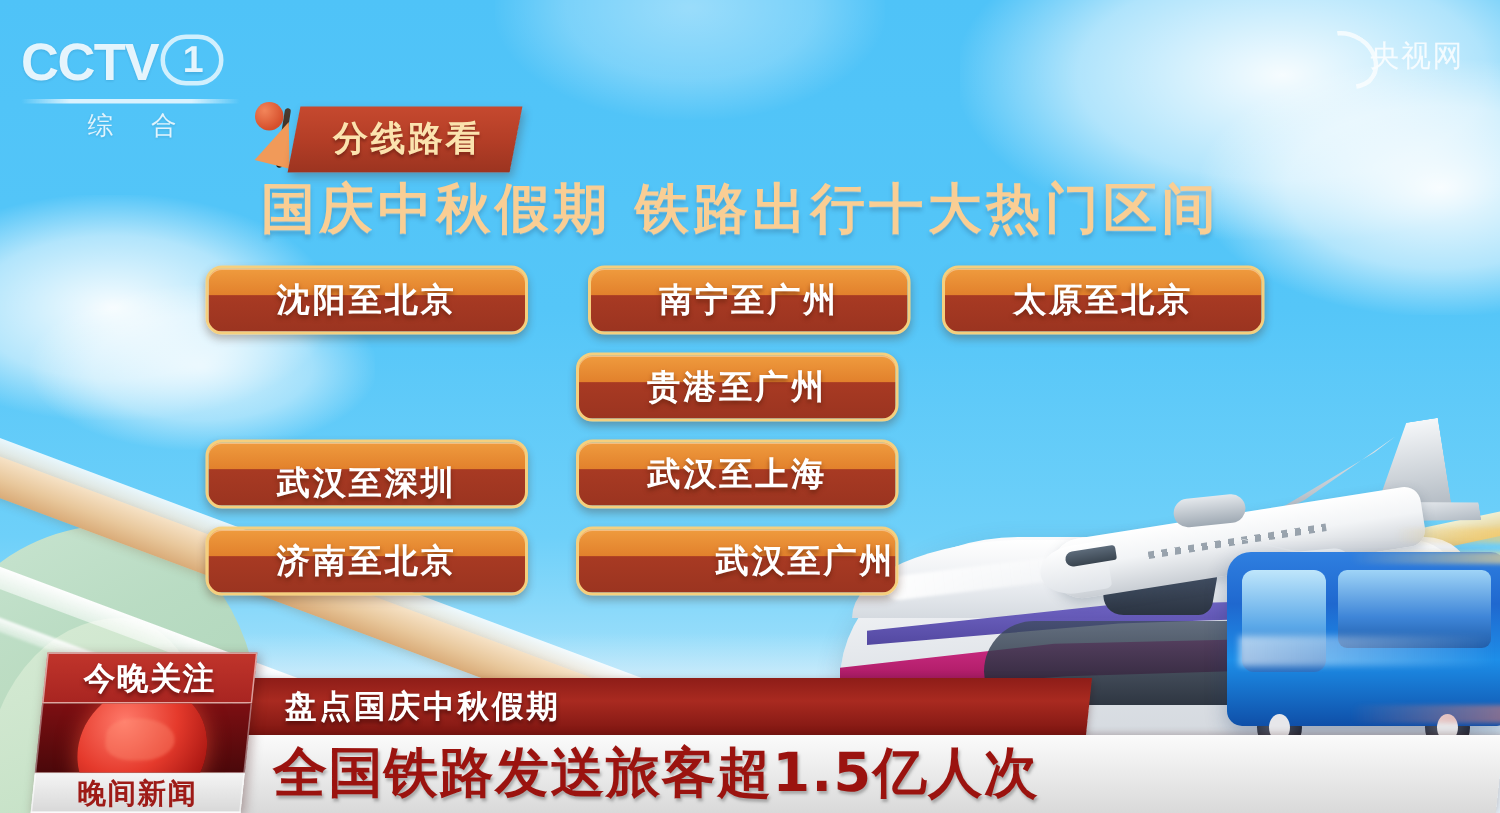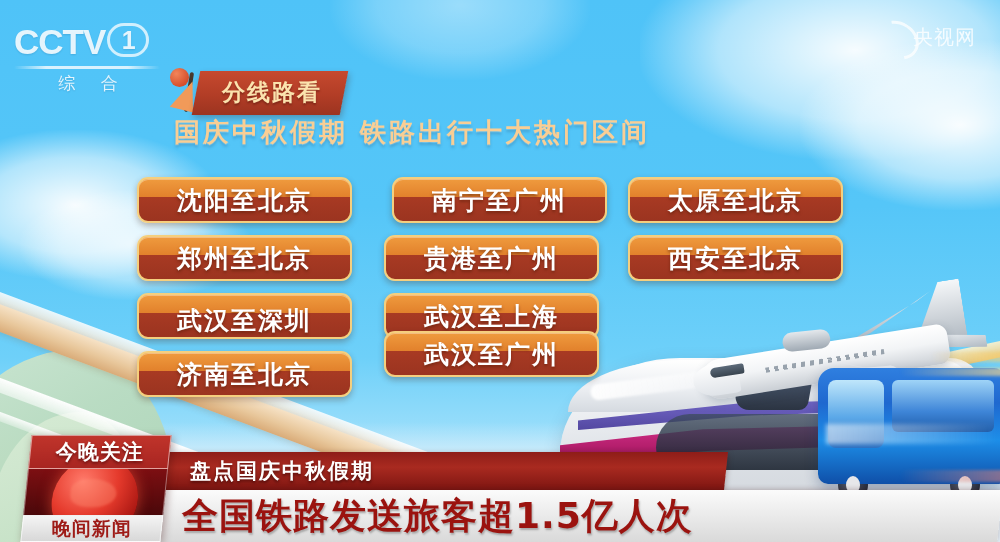--- a/index.html
+++ b/index.html
@@ -315,39 +315,39 @@
   }
   .banner span{
     display:block; transform:skewX(11deg);
     color:#fbe3ae; font-size:23px; font-weight:bold; letter-spacing:2px;
     text-shadow:0 2px 2px rgba(80,20,10,.45);
   }
 
   
   .maintitle{
     position:absolute; left:174px; top:115px;
-    font-size:26px; font-weight:bold; letter-spacing:3px;
+    font-size:36px; font-weight:bold; letter-spacing:3px;
     color:#f9ce94;
     text-shadow:0 3px 3px rgba(40,90,130,.30), 0 1px 0 rgba(255,255,255,.25);
     white-space:nowrap;
   }
 
   
   .pill{
     position:absolute;
     width:215px; height:46px;
     border-radius:11px;
     background:linear-gradient(180deg,#ef9b3e 0%,#e2812c 42%,#a83a23 43%,#9b3420 100%);
     border:2px solid #f5cf7e;
     box-shadow:0 3px 6px rgba(70,30,10,.3), inset 0 1px 0 rgba(255,255,255,.35);
     display:flex; align-items:center; justify-content:center;
     cursor:pointer;
   }
   .pill span{
-    color:#ffffff; font-size:25px; font-weight:bold; letter-spacing:2px;
+    color:#ffffff; font-size:22px; font-weight:bold; letter-spacing:2px;
     text-shadow:0 2px 3px rgba(90,30,10,.6);
   }
 
   
   .lt-left{
     position:absolute; left:26px; top:435px; width:140px; height:107px;
     transform:skewX(-6deg);
     box-shadow:2px 2px 8px rgba(60,10,10,.35);
   }
   .lt-top{
@@ -511,41 +511,35 @@
   <div class="pill" style="left:137px; top:177px;">
       <span>沈阳至北京</span>
     </div>
   <div class="pill" style="left:392px; top:177px;">
       <span>南宁至广州</span>
     </div>
   <div class="pill" style="left:628px; top:177px;">
       <span>太原至北京</span>
     </div>
 
-  <div class="pill" style="left:137px; top:235px;">
-      <span>郑州至北京</span>
-    </div>
   <div class="pill" style="left:384px; top:235px;">
       <span>贵港至广州</span>
     </div>
-  <div class="pill" style="left:628px; top:235px;">
-      <span>西安至北京</span>
-    </div>
 
   <div class="pill" style="left:137px; top:293px;align-items:flex-end;">
       <span>武汉至深圳</span>
     </div>
   <div class="pill" style="left:384px; top:293px;align-items:center;">
       <span>武汉至上海</span>
     </div>
 
   <div class="pill" style="left:137px; top:351px;">
       <span>济南至北京</span>
     </div>
-  <div class="pill" style="left:384px; top:331px;">
+  <div class="pill" style="left:384px; top:351px;justify-content:flex-end;">
       <span>武汉至广州</span>
     </div>
 
   <div class="bar-edge"></div>
 
   <div class="sub-bar">
     <div class="inner">盘点国庆中秋假期</div>
   </div>
 
   <div class="main-bar">

